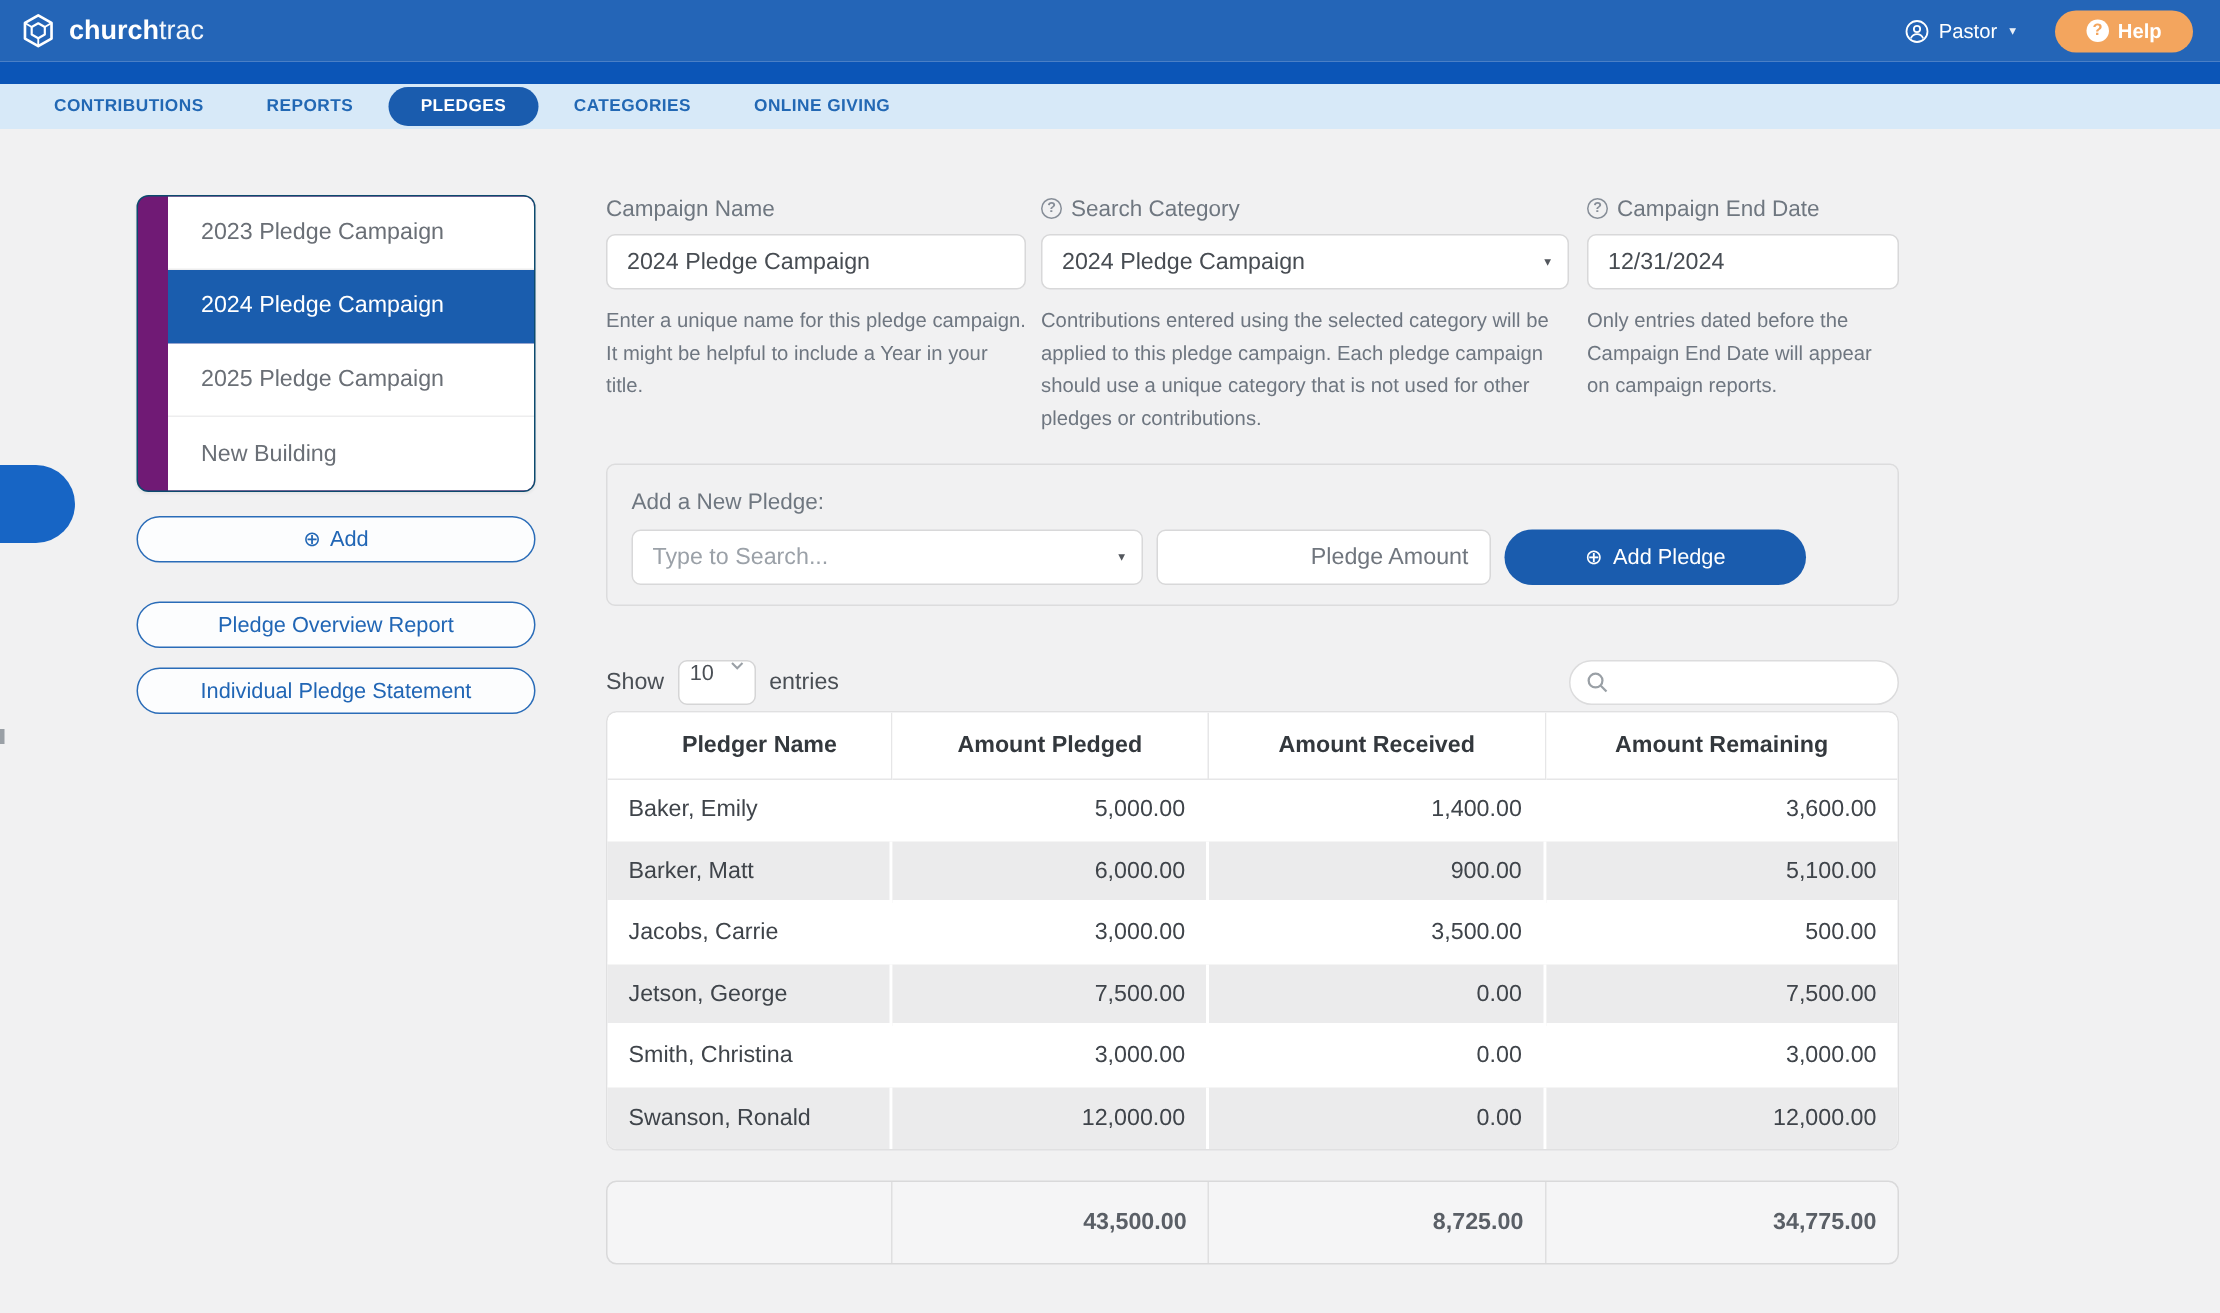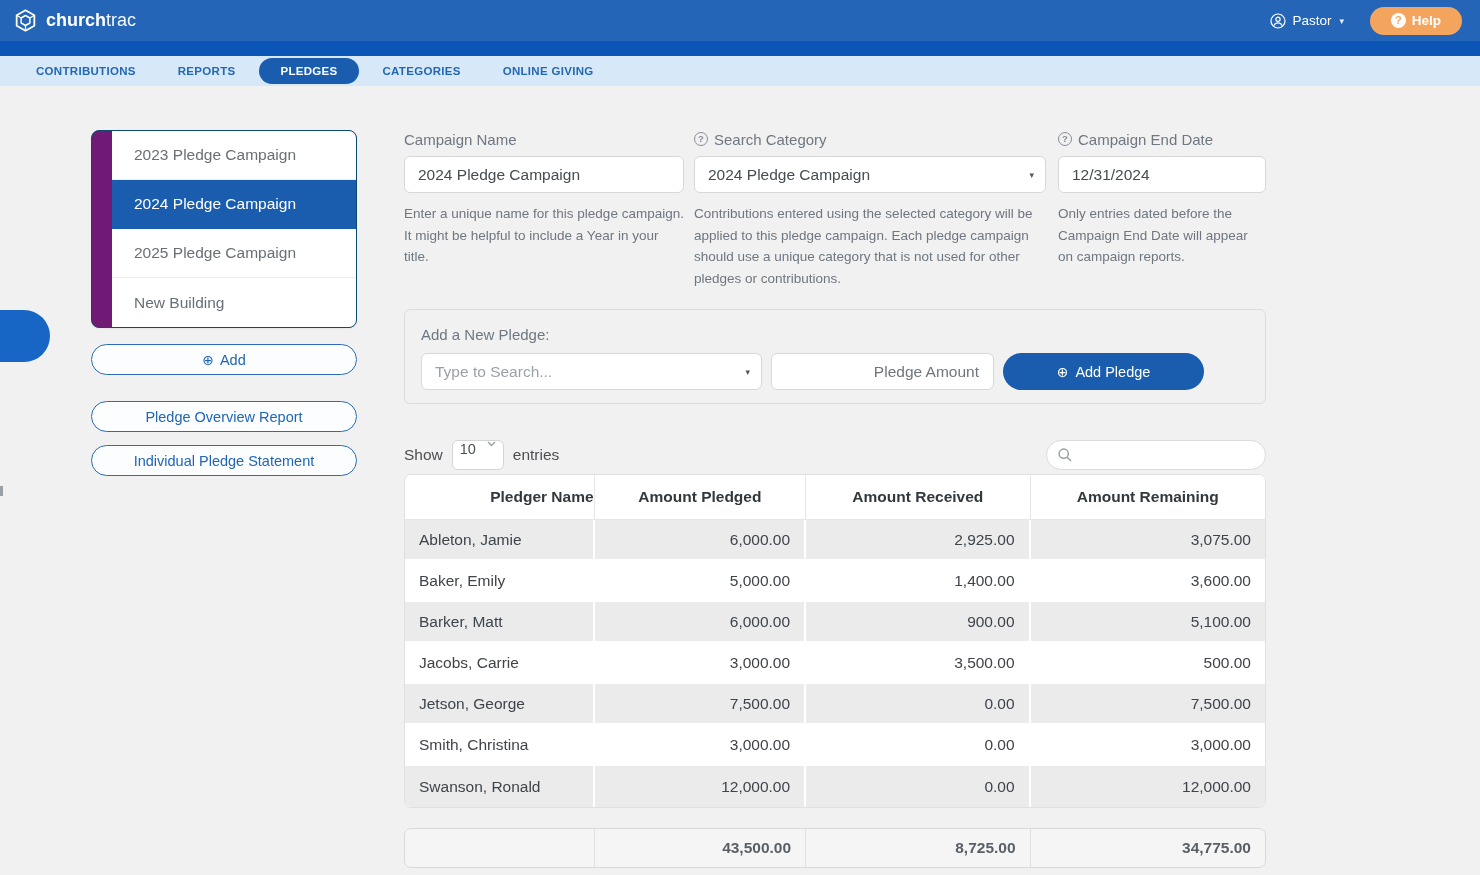--- a/index.html
+++ b/index.html
@@ -153,36 +153,36 @@
   
   .table-wrap {
     margin-top:4px; border:1px solid #E0E0E1; border-radius:7px;
     overflow:hidden; background:#fff;
   }
   table { width:100%; border-collapse:separate; border-spacing:0; font-size:15.5px; }
   thead th {
     height:45px; background:#fff; font-weight:700; color:#33383D;
     border-bottom:1px solid #E6E6E7; border-right:1px solid #E6E6E7; text-align:center;
   }
-  thead th:first-child { text-align:right; padding-left:14px; }
+  thead th:first-child { text-align:center; padding-left:14px; }
   thead th:last-child { border-right:none; }
   tbody td {
     height:41px; color:#3F444A; background:#fff;
     border-bottom:2px solid #fff; border-right:2px solid #fff;
   }
   tbody td:last-child { border-right:none; }
   tbody tr:last-child td { border-bottom:none; }
   tbody tr.striped td { background:#EBEBEC; }
   td.name { padding-left:14px; }
   td.amount { text-align:right; padding-right:14px; }
 
   
   .totals-wrap {
     margin-top:20px; border:1px solid #D9D9DA; border-radius:7px;
-    background:#F5F5F6; height:40px; display:flex; overflow:hidden;
+    background:#F5F5F6; height:56px; display:flex; overflow:hidden;
   }
   .totals-cell {
     height:100%; display:flex; align-items:center; justify-content:flex-end;
     font-weight:700; font-size:15.5px; color:#5A5F66;
     border-right:1px solid #DFDFE0; padding-right:14px;
   }
   .totals-cell:first-child { justify-content:flex-start; padding-left:14px; }
   .totals-cell:last-child { border-right:none; }
   .tc-0 { width:190px; } .tc-1 { width:212px; } .tc-2 { width:225px; } .tc-3 { width:235px; }
 </style>
@@ -336,26 +336,20 @@
           </colgroup>
         <thead>
           <tr>
             <th>Pledger Name</th>
             <th>Amount Pledged</th>
             <th>Amount Received</th>
             <th>Amount Remaining</th>
           </tr>
         </thead>
         <tbody>
-            <tr class="striped">
-    <td class="name">Ableton, Jamie</td>
-    <td class="amount">6,000.00</td>
-    <td class="amount">2,925.00</td>
-    <td class="amount">3,075.00</td>
-  </tr>
             <tr>
     <td class="name">Baker, Emily</td>
     <td class="amount">5,000.00</td>
     <td class="amount">1,400.00</td>
     <td class="amount">3,600.00</td>
   </tr>
             <tr class="striped">
     <td class="name">Barker, Matt</td>
     <td class="amount">6,000.00</td>
     <td class="amount">900.00</td>

